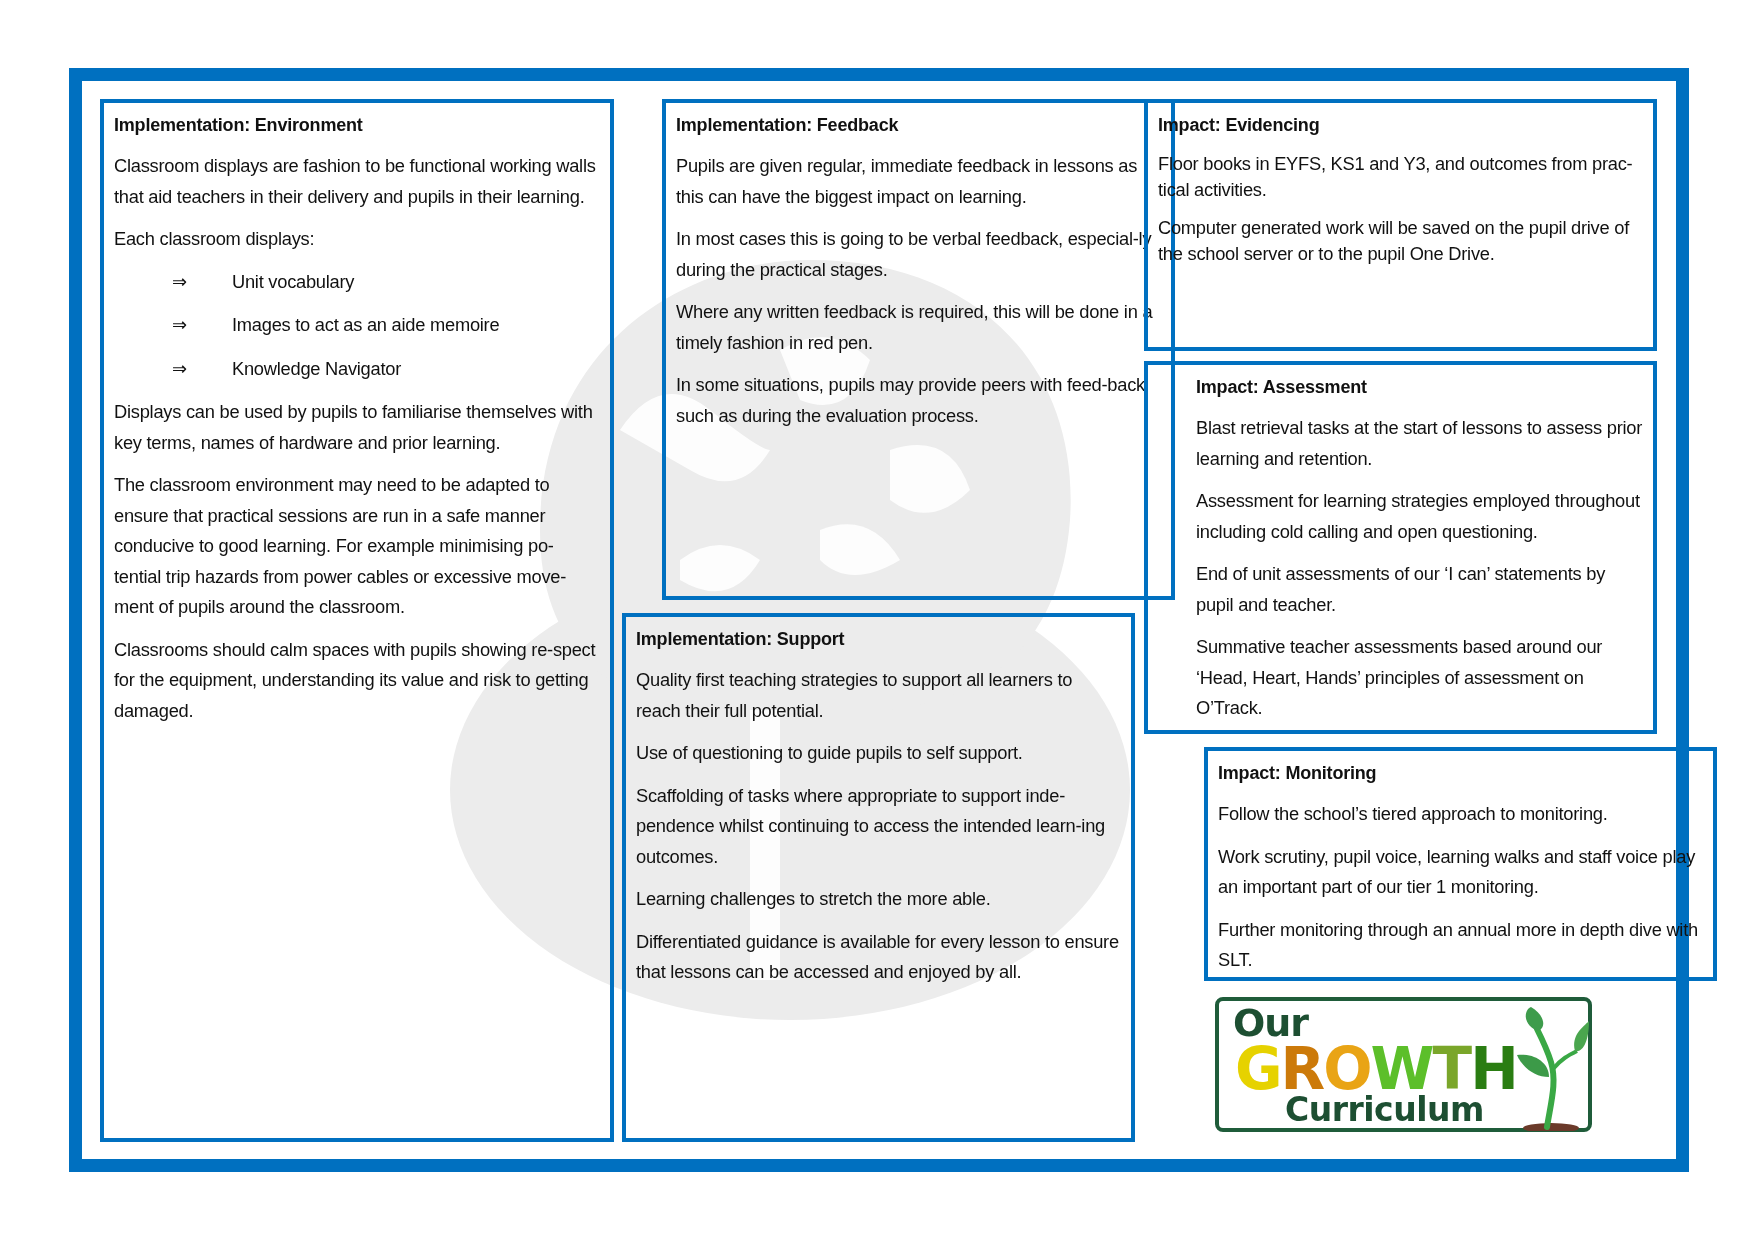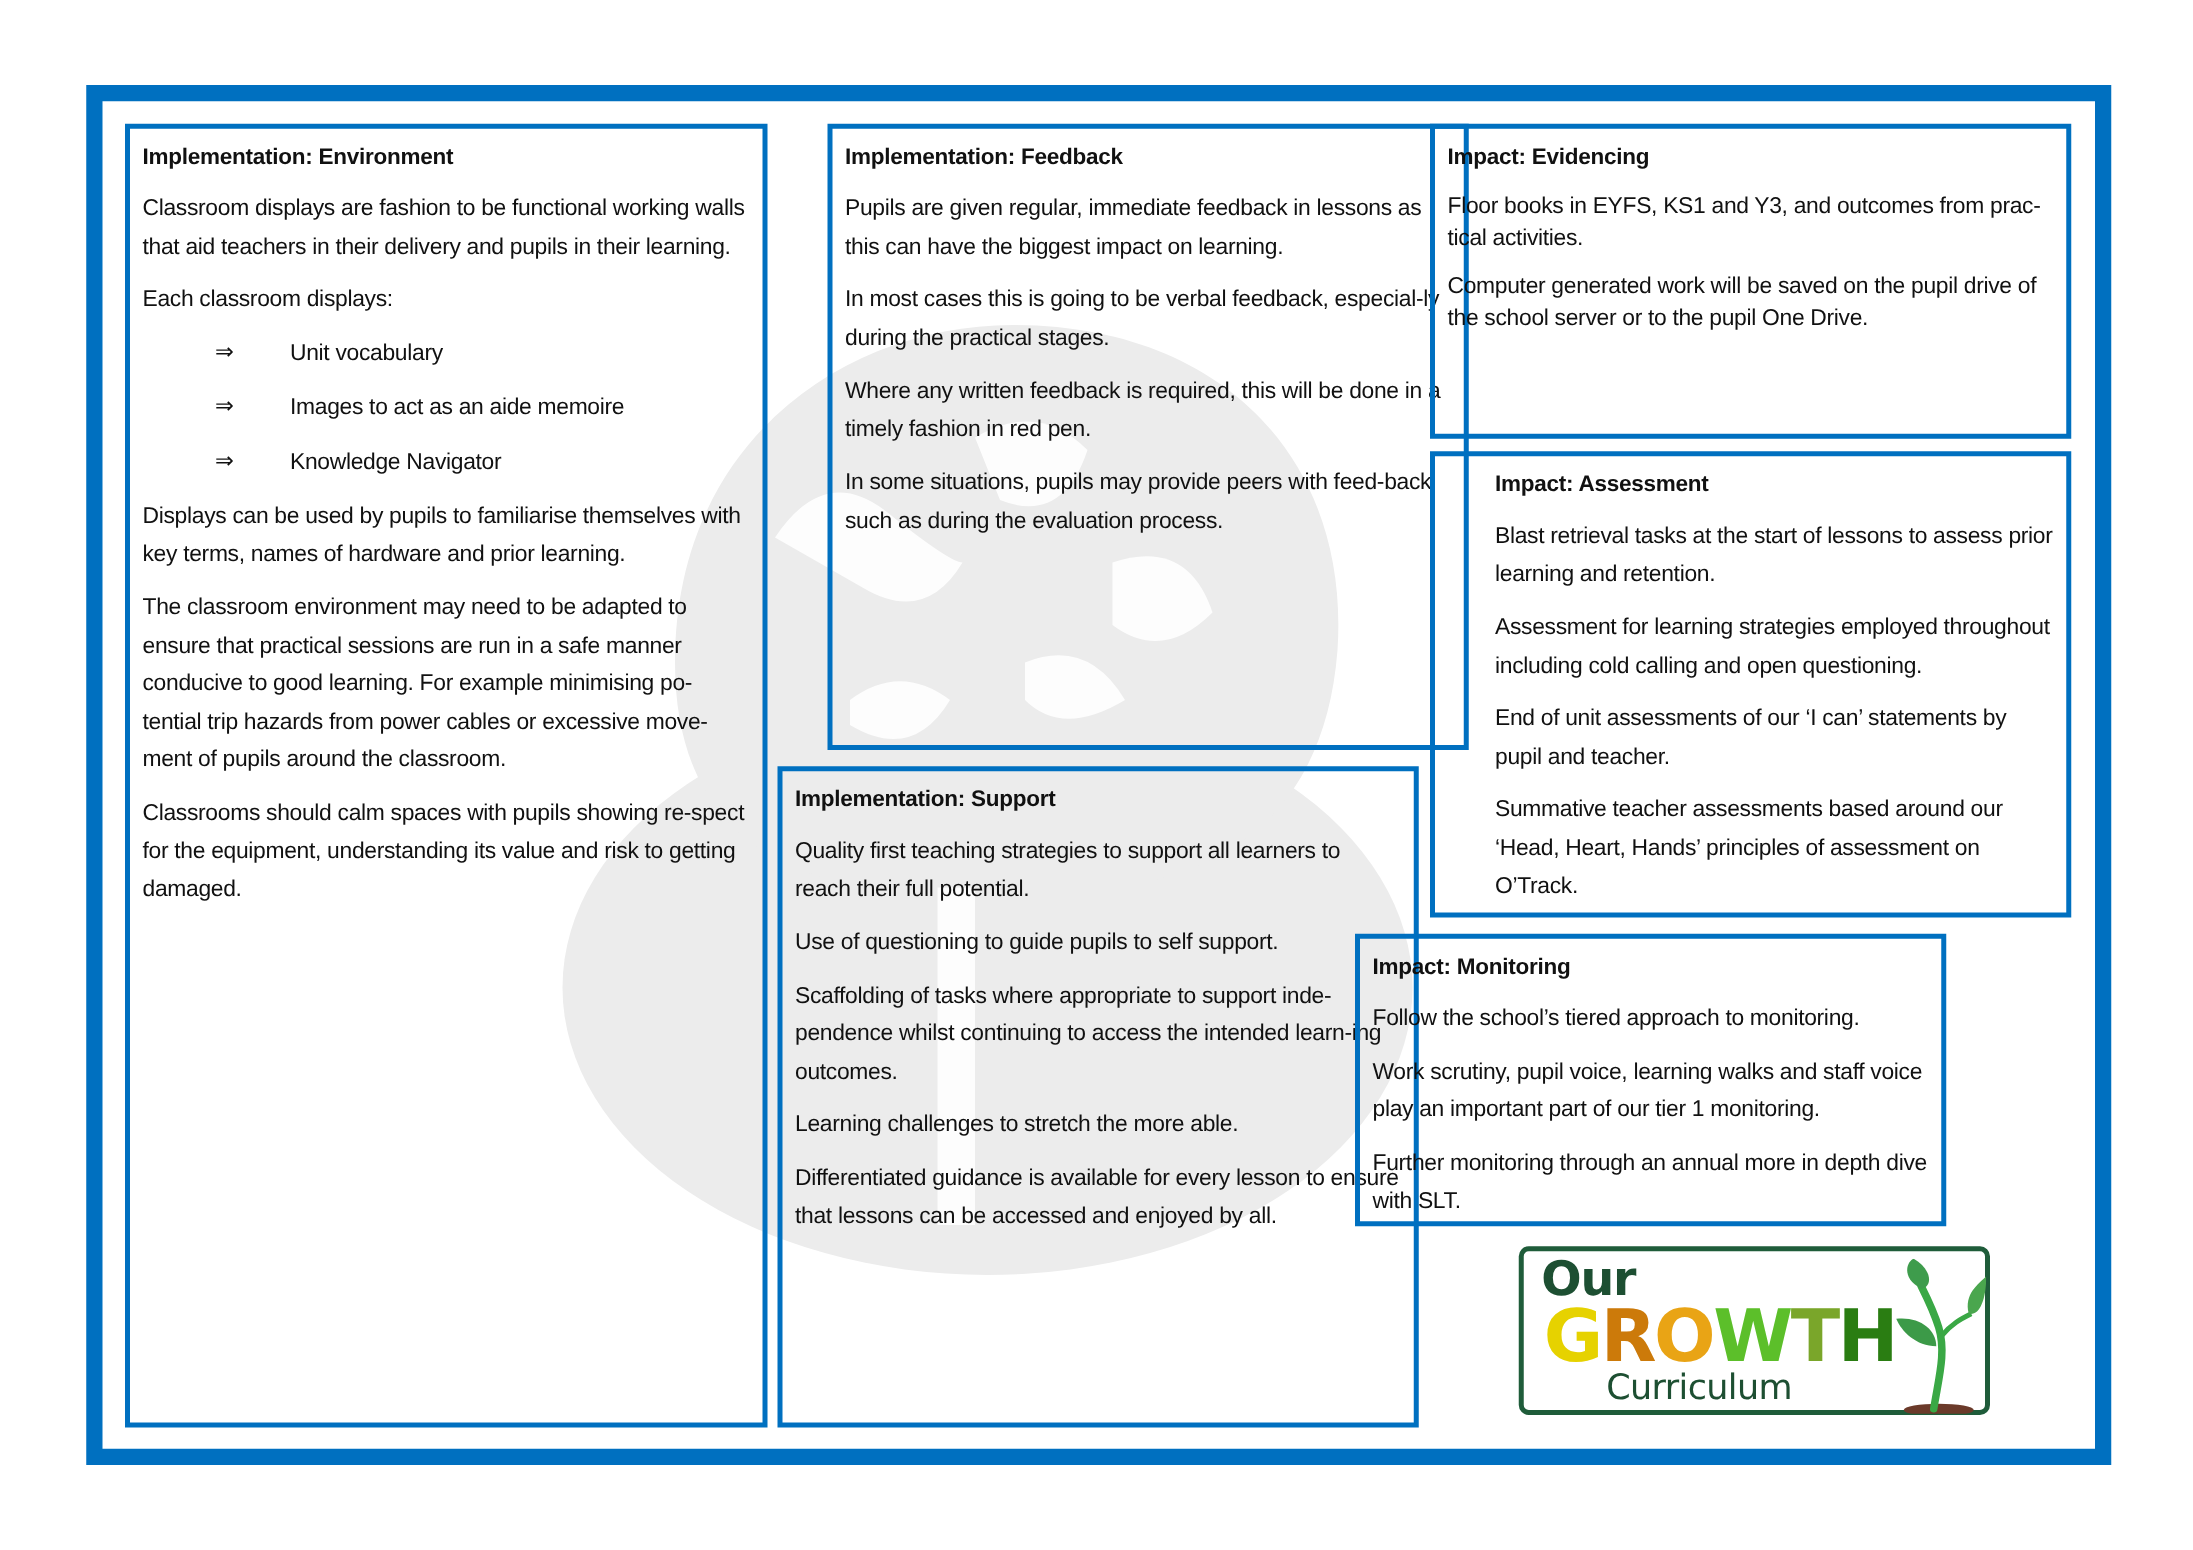--- a/index.html
+++ b/index.html
@@ -20,21 +20,21 @@
   .para { font-size: 18.3px; line-height: 30.5px; margin: 0 0 12px 0; letter-spacing: -0.25px; }
   .tight .para { line-height: 26px; margin-bottom: 12px; }
   .bullet { display: flex; font-size: 18.3px; line-height: 30.5px; margin: 0 0 13px 0; letter-spacing: -0.25px; }
   .bullet .arrow { width: 60px; margin-left: 58px; font-family: "DejaVu Sans", sans-serif; font-size: 18px; }
   .logo {
     position: absolute; left: 1215px; top: 997px; width: 377px; height: 135px; box-sizing: border-box;
     border: 4px solid #1f5c3a; border-radius: 8px; background: #fff;
   }
   .logo-our { position: absolute; left: 14px; top: 0px; font-weight: bold; font-size: 38px; color: #1d4f32; font-family: "DejaVu Sans", sans-serif; letter-spacing: -1px; }
   .logo-growth { position: absolute; left: 16px; top: 36px; font-weight: bold; font-size: 58px; font-family: "DejaVu Sans", sans-serif; letter-spacing: -2px; line-height: 64px; }
-  .logo-curr { position: absolute; left: 66px; top: 90px; font-weight: normal; font-size: 28px; color: #1d4f32; font-family: "DejaVu Sans", sans-serif; letter-spacing: -0.5px; line-height: 38px; }
+  .logo-curr { position: absolute; left: 66px; top: 90px; font-weight: bold; font-size: 33px; color: #1d4f32; font-family: "DejaVu Sans", sans-serif; letter-spacing: -0.5px; line-height: 38px; }
   .logo-plant { position: absolute; left: 292px; top: 6px; width: 78px; height: 124px; }
 </style>
 </head>
 <body>
 
 <div class="frame"></div>
 
 <svg class="watermark" viewBox="0 0 740 800">
   <g fill="#ececec">
     <ellipse cx="370" cy="560" rx="340" ry="230"></ellipse>
@@ -95,21 +95,21 @@
 </section>
 
 <section class="box" style="left:1144px; top:361px; width:513px; height:373px;padding-left:48px;">
   <div class="box-title">Impact: Assessment</div>
   <p class="para">Blast retrieval tasks at the start of lessons to assess prior learning and retention.</p>
   <p class="para">Assessment for learning strategies employed throughout including cold calling and open questioning.</p>
   <p class="para">End of unit assessments of our ‘I can’ statements by pupil and teacher.</p>
   <p class="para">Summative teacher assessments based around our ‘Head, Heart, Hands’ principles of assessment on O’Track.</p>
 </section>
 
-<section class="box" style="left:1084px; top:747px; width:473px; height:234px;">
+<section class="box" style="left:1204px; top:747px; width:513px; height:234px;">
   <div class="box-title">Impact: Monitoring</div>
   <p class="para">Follow the school’s tiered approach to monitoring.</p>
   <p class="para">Work scrutiny, pupil voice, learning walks and staff voice play an important part of our tier 1 monitoring.</p>
   <p class="para">Further monitoring through an annual more in depth dive with  SLT.</p>
 </section>
 
 <div class="logo">
   <div class="logo-our">Our</div>
   <div class="logo-growth">
     <span style="color:#e6d200">G</span><span style="color:#cc7a0a">R</span><span style="color:#e9a415">O</span><span style="color:#5cbf2a">W</span><span style="color:#7aa62a">T</span><span style="color:#2a7d12">H</span>

